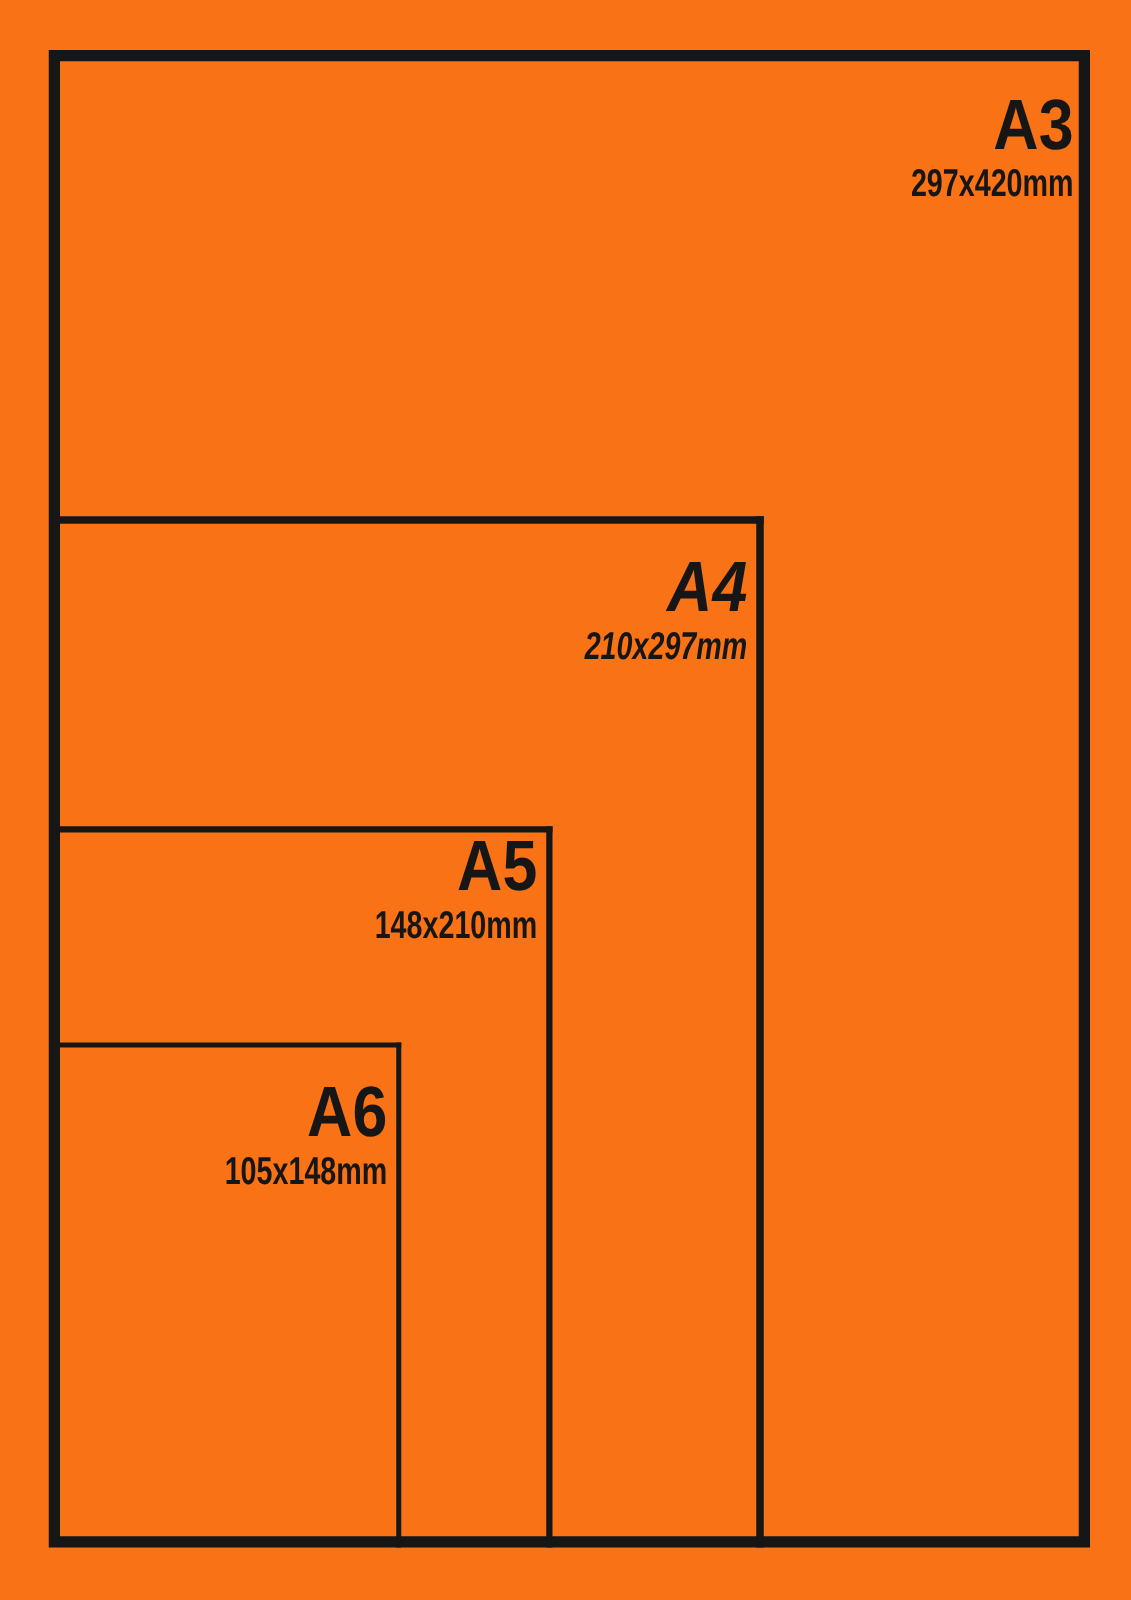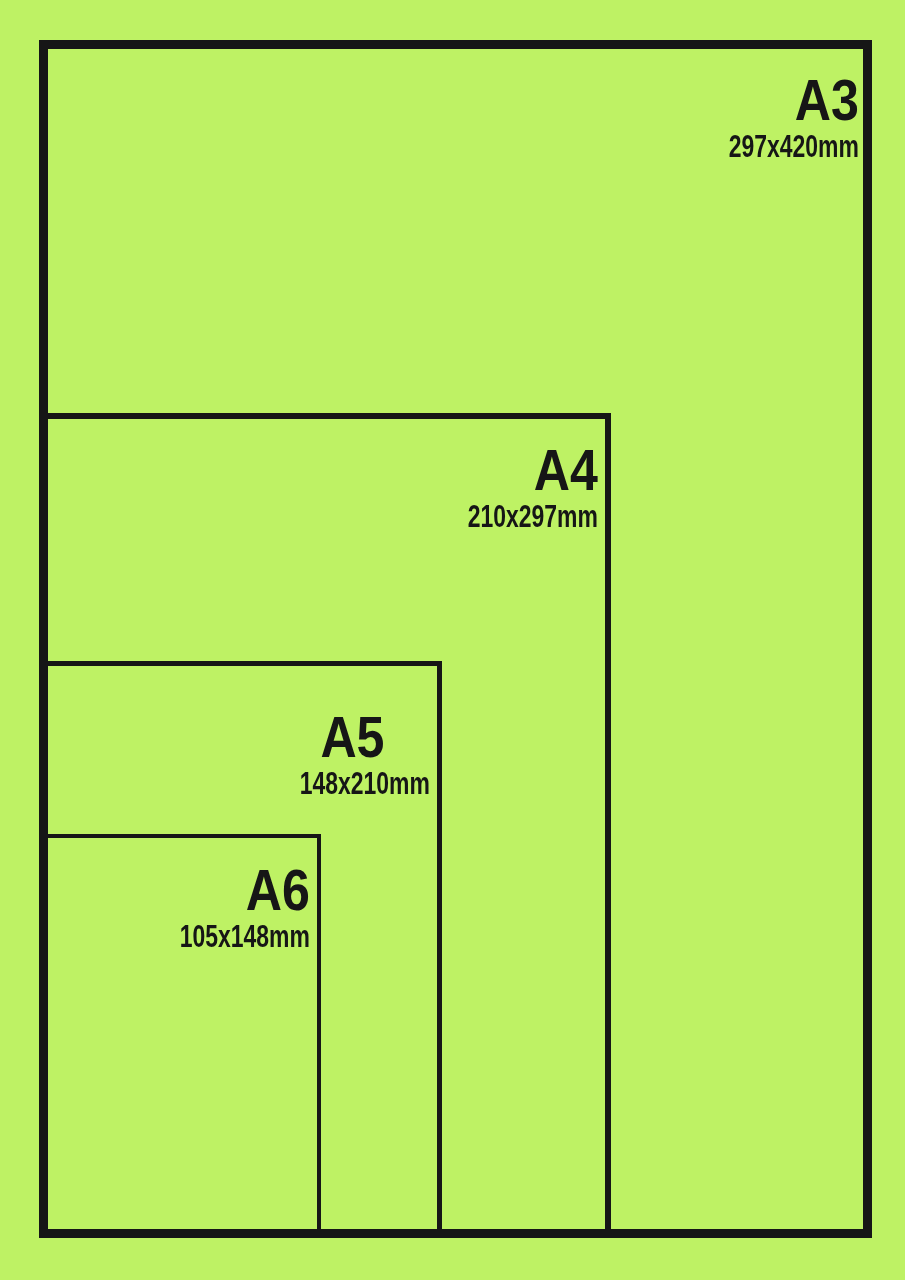--- a/index.html
+++ b/index.html
@@ -4,21 +4,21 @@
 <style>
   html, body {
     margin: 0;
     padding: 0;
     background: #ffffff;
   }
   .canvas {
     position: relative;
     width: 905px;
     height: 1280px;
-    background: #bef264;
+    background: #f97316;
     overflow: hidden;
     font-family: "Liberation Sans", sans-serif;
     color: #161616;
   }
   .box {
     position: absolute;
     box-sizing: border-box;
   }
   
   .box-a3 {
@@ -67,22 +67,22 @@
   }
   .size-dims {
     font-size: 31px;
     font-weight: 700;
     line-height: 1;
     margin-top: 2px;
     transform: scaleX(0.74);
     transform-origin: 100% 50%;
   }
   .lg-a3 { top: 72px;  right: 46px;  }
-  .lg-a4 { top: 442px; right: 307px; }
-  .lg-a5 { top: 709px; right: 475px; text-align: center; }
+  .lg-a4 { top: 442px; right: 307px; font-style: italic; }
+  .lg-a5 { top: 665px; right: 475px; }
   .lg-a6 { top: 862px; right: 595px; }
 </style>
 </head>
 <body>
 
 <div class="canvas">
 
   <div class="box box-a3"></div>
   <div class="box box-a4"></div>
   <div class="box box-a5"></div>

